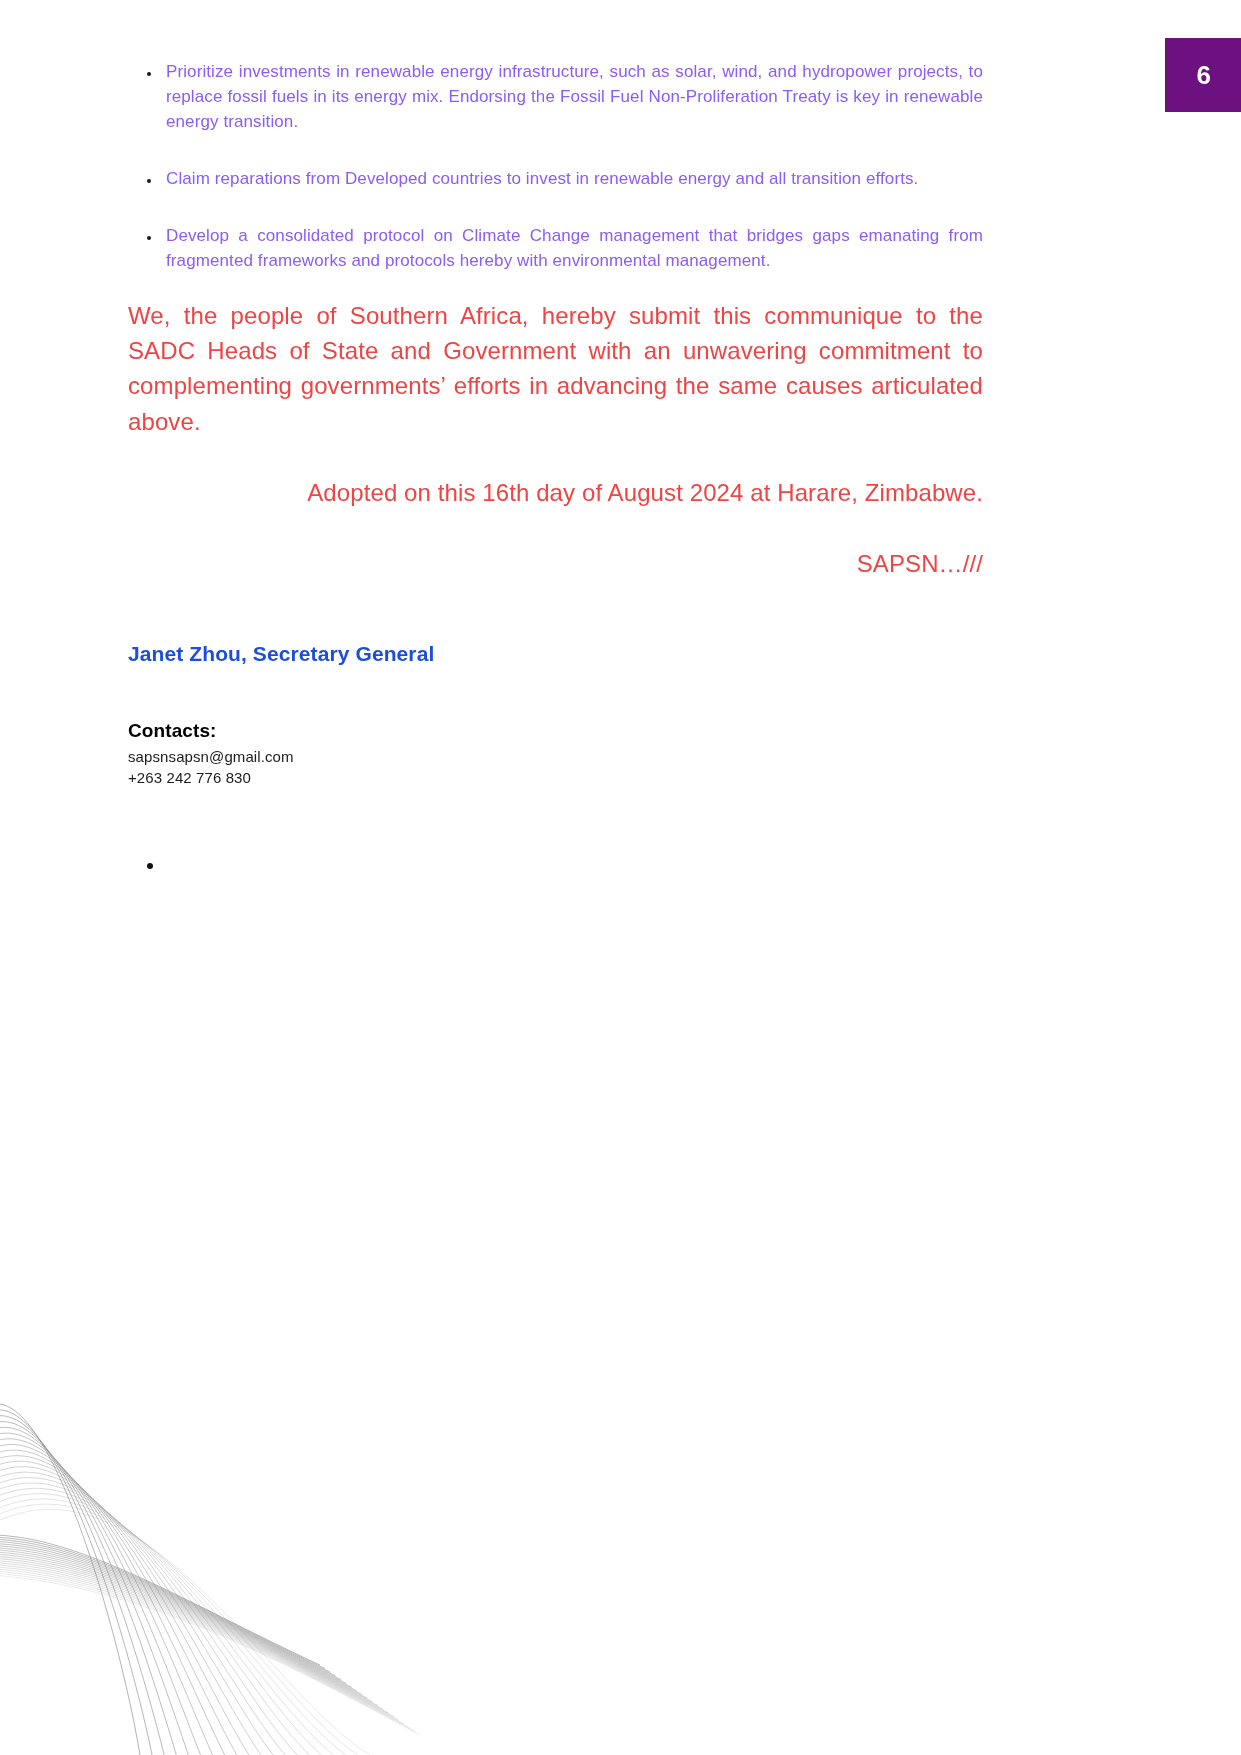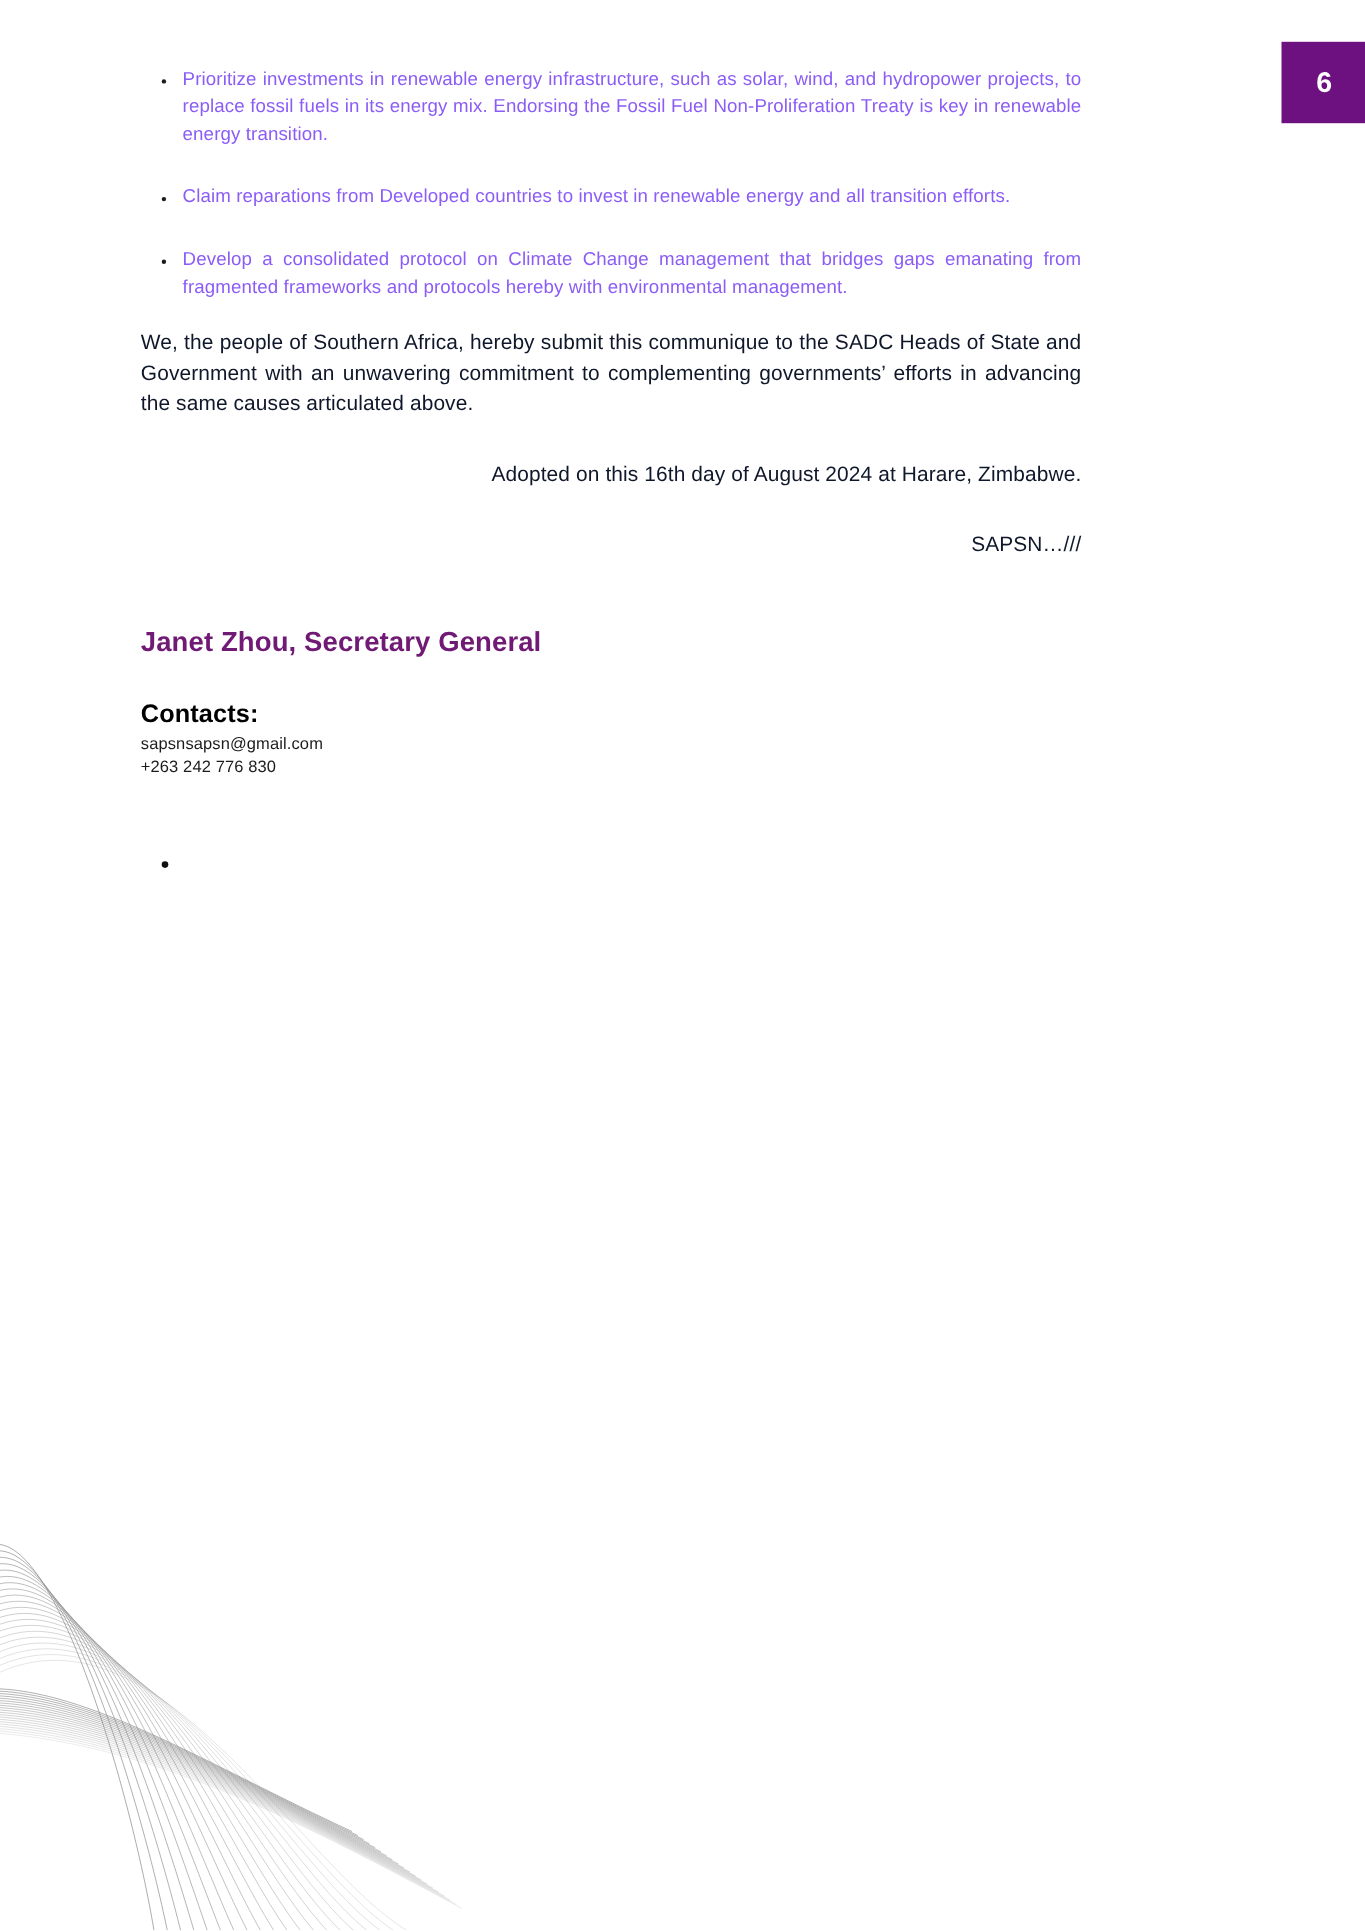--- a/index.html
+++ b/index.html
@@ -69,39 +69,39 @@
     width: 4px;
     height: 4px;
     background: #1c1c1c;
     border-radius: 50%;
   }
   .bullet-item:last-child { margin-bottom: 0; }
 
   .para {
     margin: 0 0 36px 0;
     text-align: justify;
-    font-size: 19px;
+    font-size: 24px;
     line-height: 1.47;
     letter-spacing: 0.1px;
-    color: #0f172a;
+    color: #ef4444;
   }
   .para.no-justify { text-align: right; }
 
   .spacer-lg { height: 24px; }
 
   .sig-name {
-    margin: 0 0 36px 0;
-    font-size: 25px;
+    margin: 0 0 54px 0;
+    font-size: 21px;
     font-weight: bold;
-    color: #701a75;
+    color: #1d4ed8;
     letter-spacing: 0.1px;
   }
   .contacts-head {
     margin: 0 0 4px 0;
-    font-size: 23px;
+    font-size: 19px;
     font-weight: bold;
     color: #000000;
     letter-spacing: 0.1px;
   }
   .contact-line {
     margin: 0;
     font-size: 15px;
     line-height: 1.44;
     color: #1c1c1c;
     letter-spacing: 0.1px;

